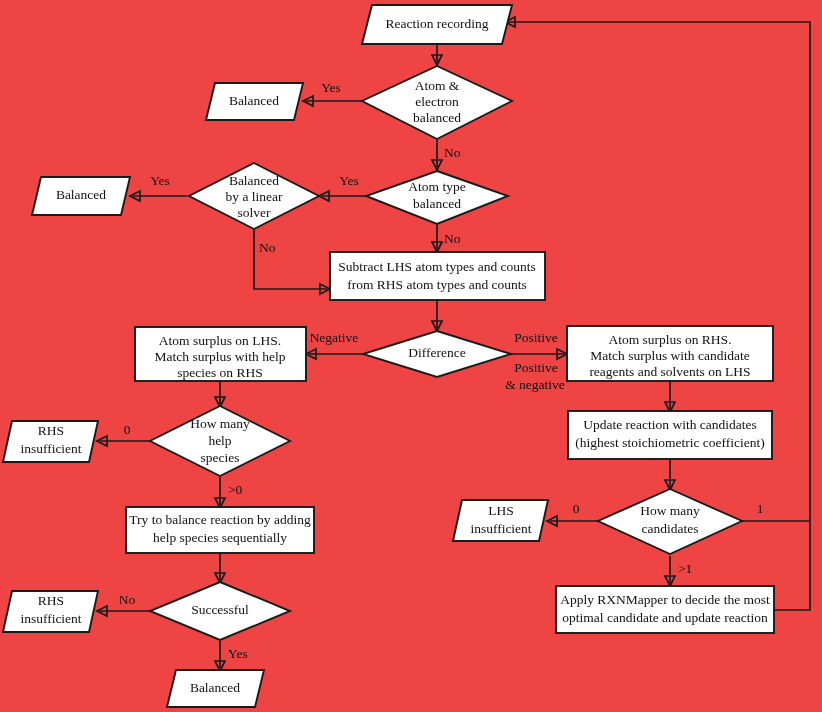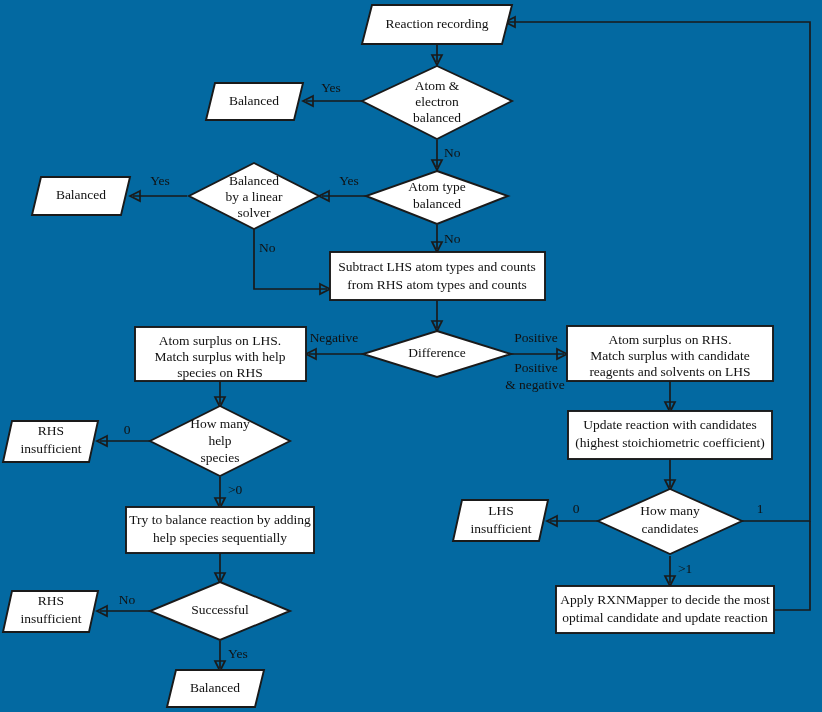--- a/index.html
+++ b/index.html
@@ -5,21 +5,21 @@
 <style>
   html, body {
     margin: 0;
     padding: 0;
     background: #ffffff;
   }
   #flowchart-root {
     position: relative;
     width: 822px;
     height: 712px;
-    background: #0369a1;
+    background: #ef4444;
     font-family: "Liberation Serif", "DejaVu Serif", serif;
     overflow: hidden;
   }
   svg#flow-svg {
     position: absolute;
     left: 0;
     top: 0;
     width: 822px;
     height: 712px;
     display: block;

